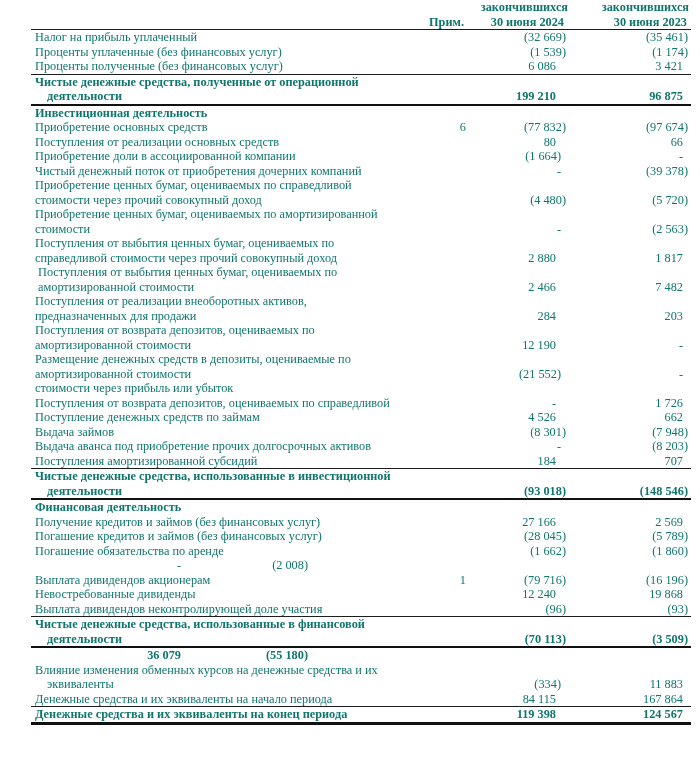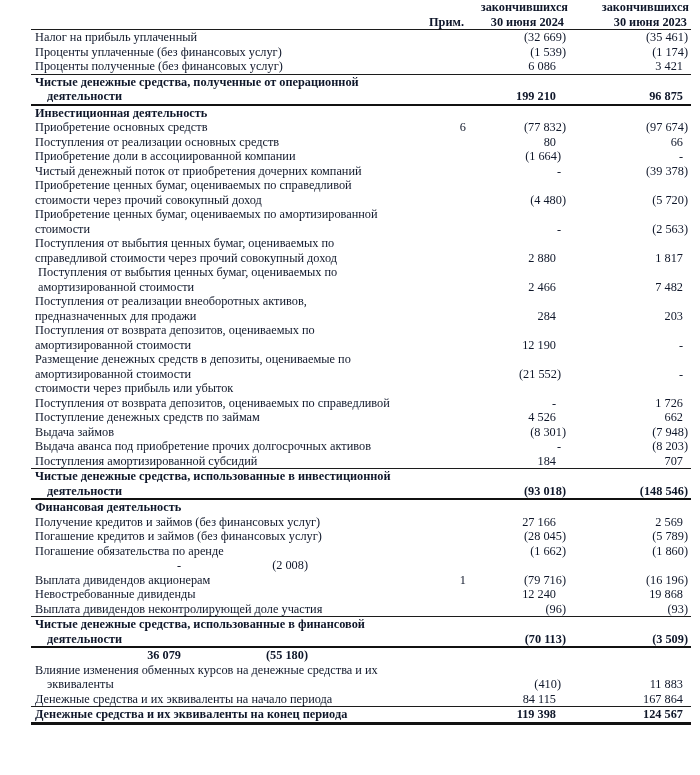--- a/index.html
+++ b/index.html
@@ -5,21 +5,21 @@
   html, body {
     margin: 0; padding: 0;
     width: 700px; height: 775px;
     background: #ffffff;
     overflow: hidden;
   }
   .page {
     position: relative;
     width: 700px; height: 775px;
     font-family: "Liberation Serif", "DejaVu Serif", serif;
-    color: #0f172a;
+    color: #0f766e;
   }
   .table {
     position: absolute;
     left: 31px; top: 0;
     width: 660px;
   }
   .row, .hrow {
     display: flex;
     align-items: flex-end;
     font-size: 12.3px;
@@ -323,21 +323,21 @@
     <div class="c-note"></div>
     <div class="c-val v2024">36 079</div>
     <div class="c-val v2023 last paren">(55 180)</div>
   </div>
         <div class="row">
     <div class="c-label">
             <span class="line">Влияние изменения обменных курсов на денежные средства и их</span>
             <span class="line hang">эквиваленты</span>
           </div>
     <div class="c-note"></div>
-    <div class="c-val v2024 paren">(410)</div>
+    <div class="c-val v2024 paren">(334)</div>
     <div class="c-val v2023 last">11 883</div>
   </div>
         <div class="row b-thin">
     <div class="c-label">
             <span class="line">Денежные средства и их эквиваленты на начало периода</span>
           </div>
     <div class="c-note"></div>
     <div class="c-val v2024">84 115</div>
     <div class="c-val v2023 last">167 864</div>
   </div>

